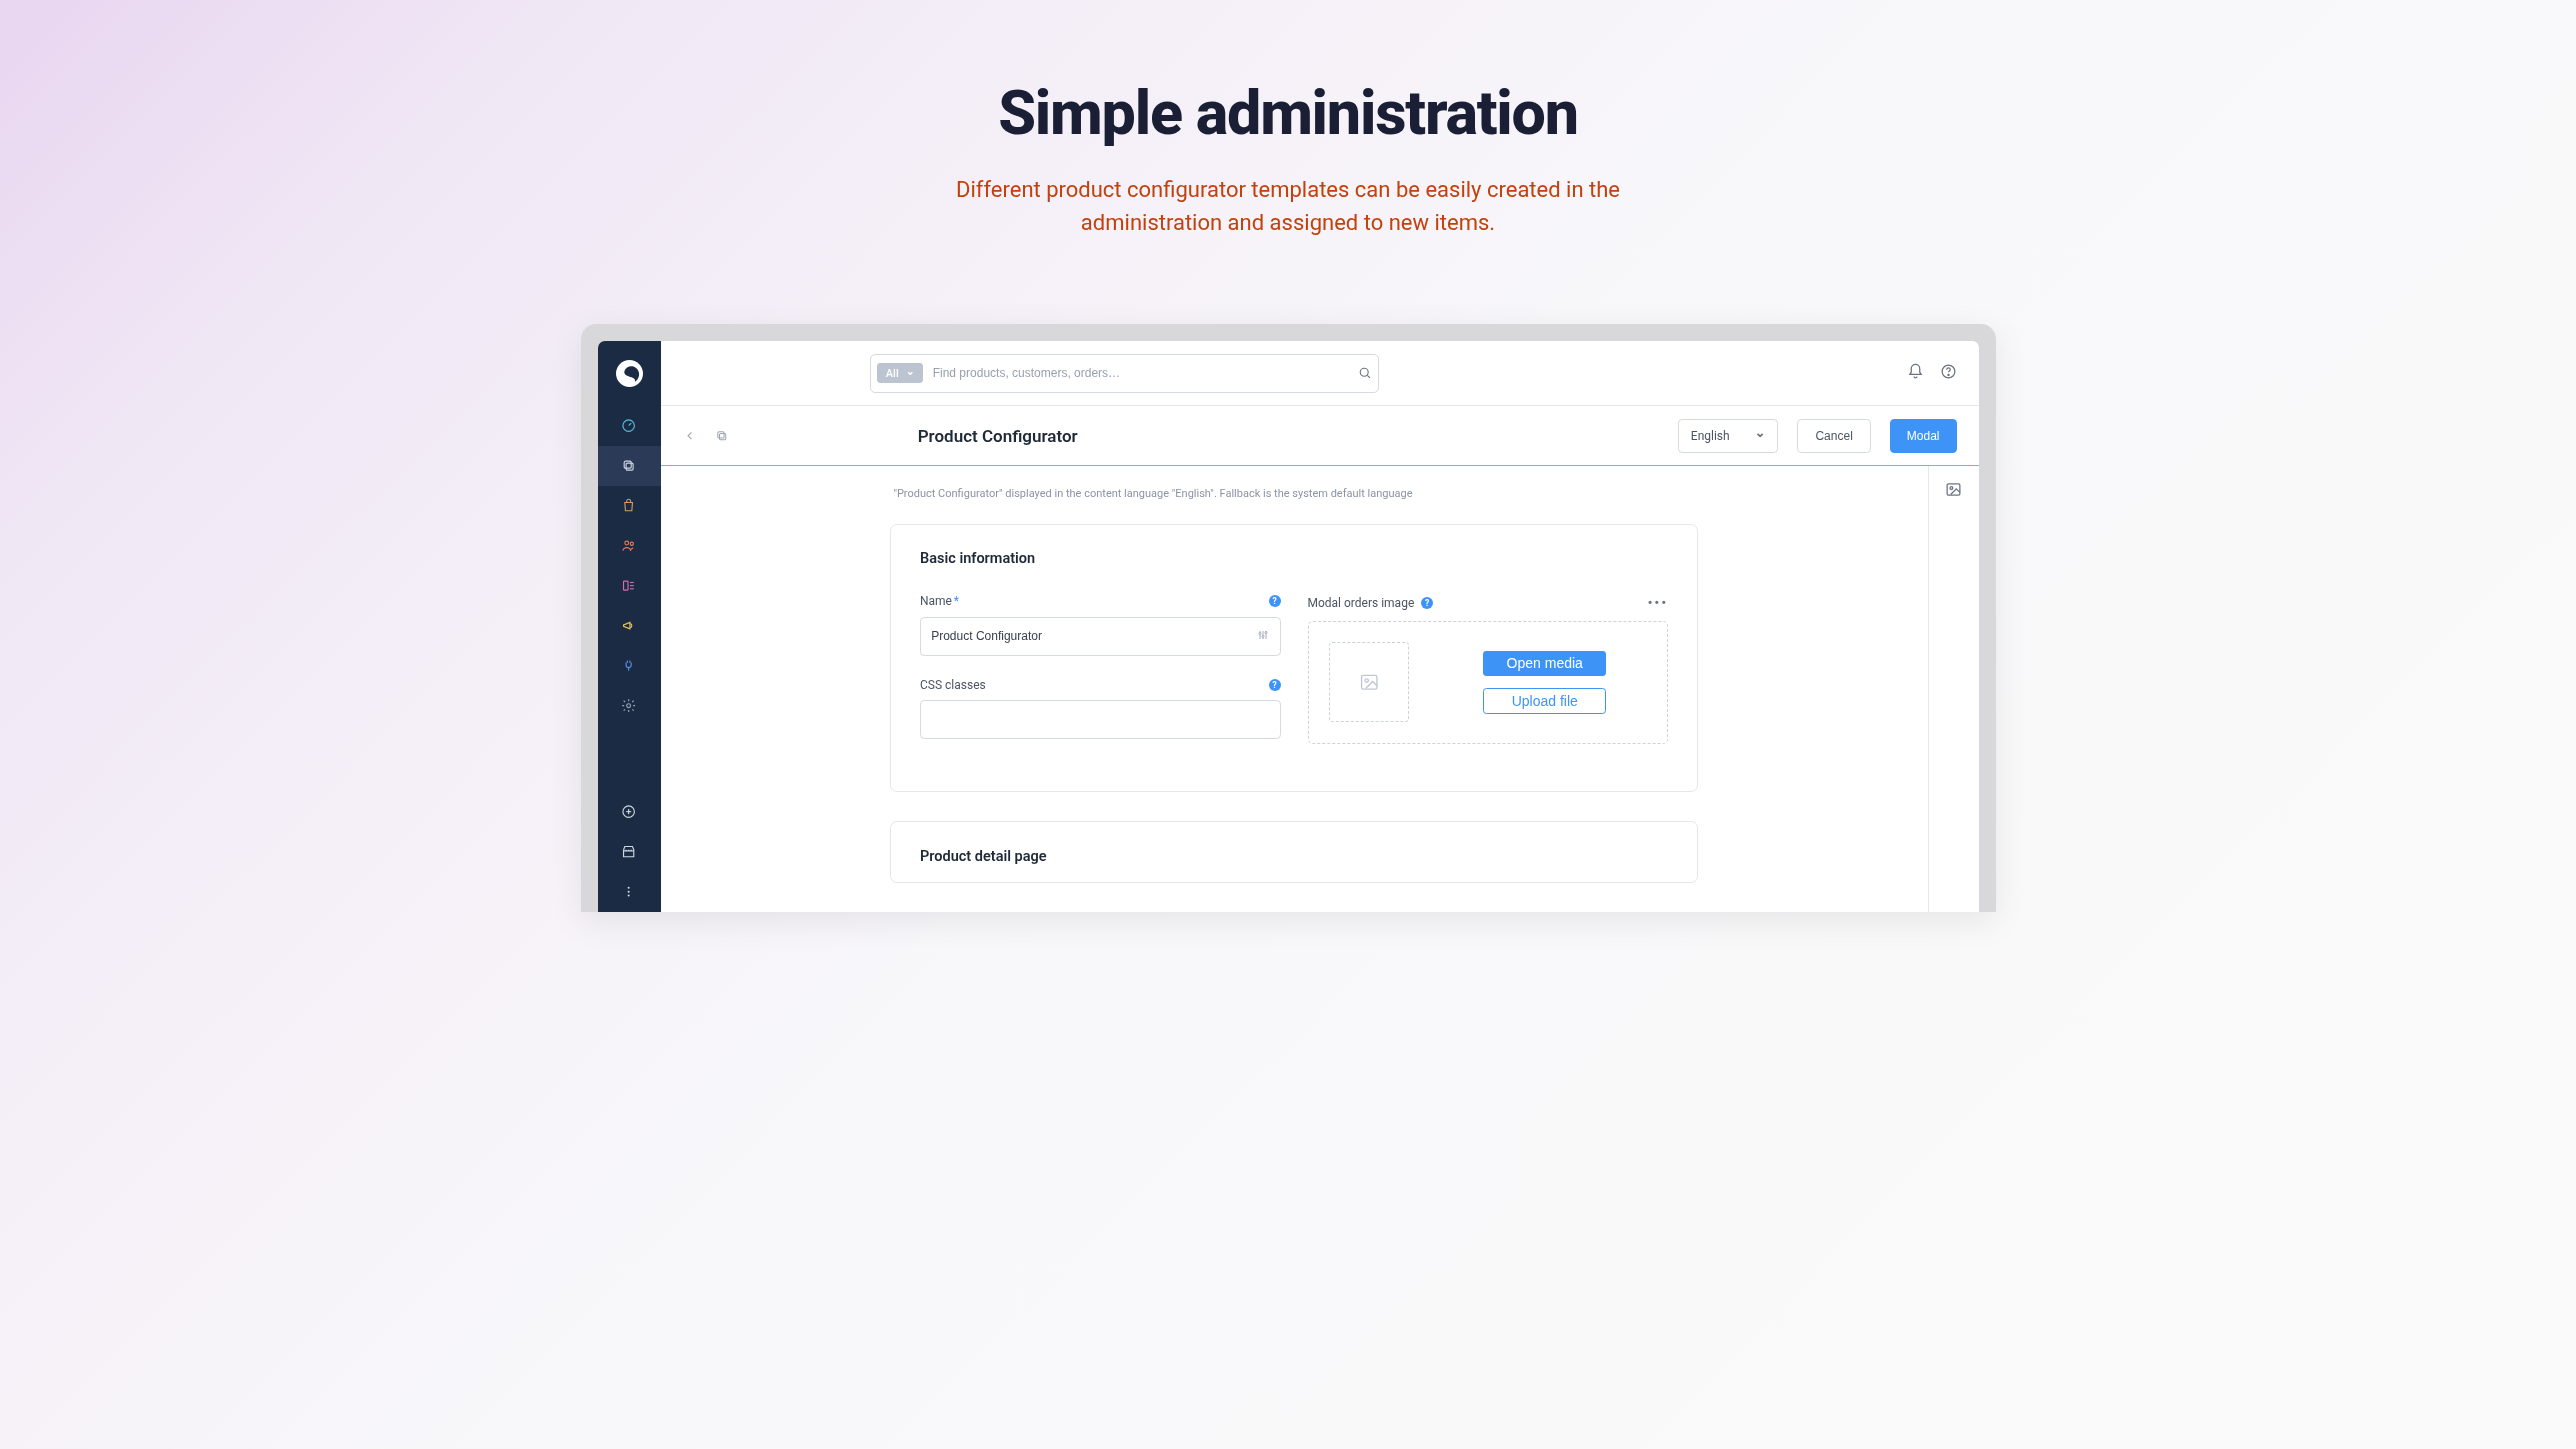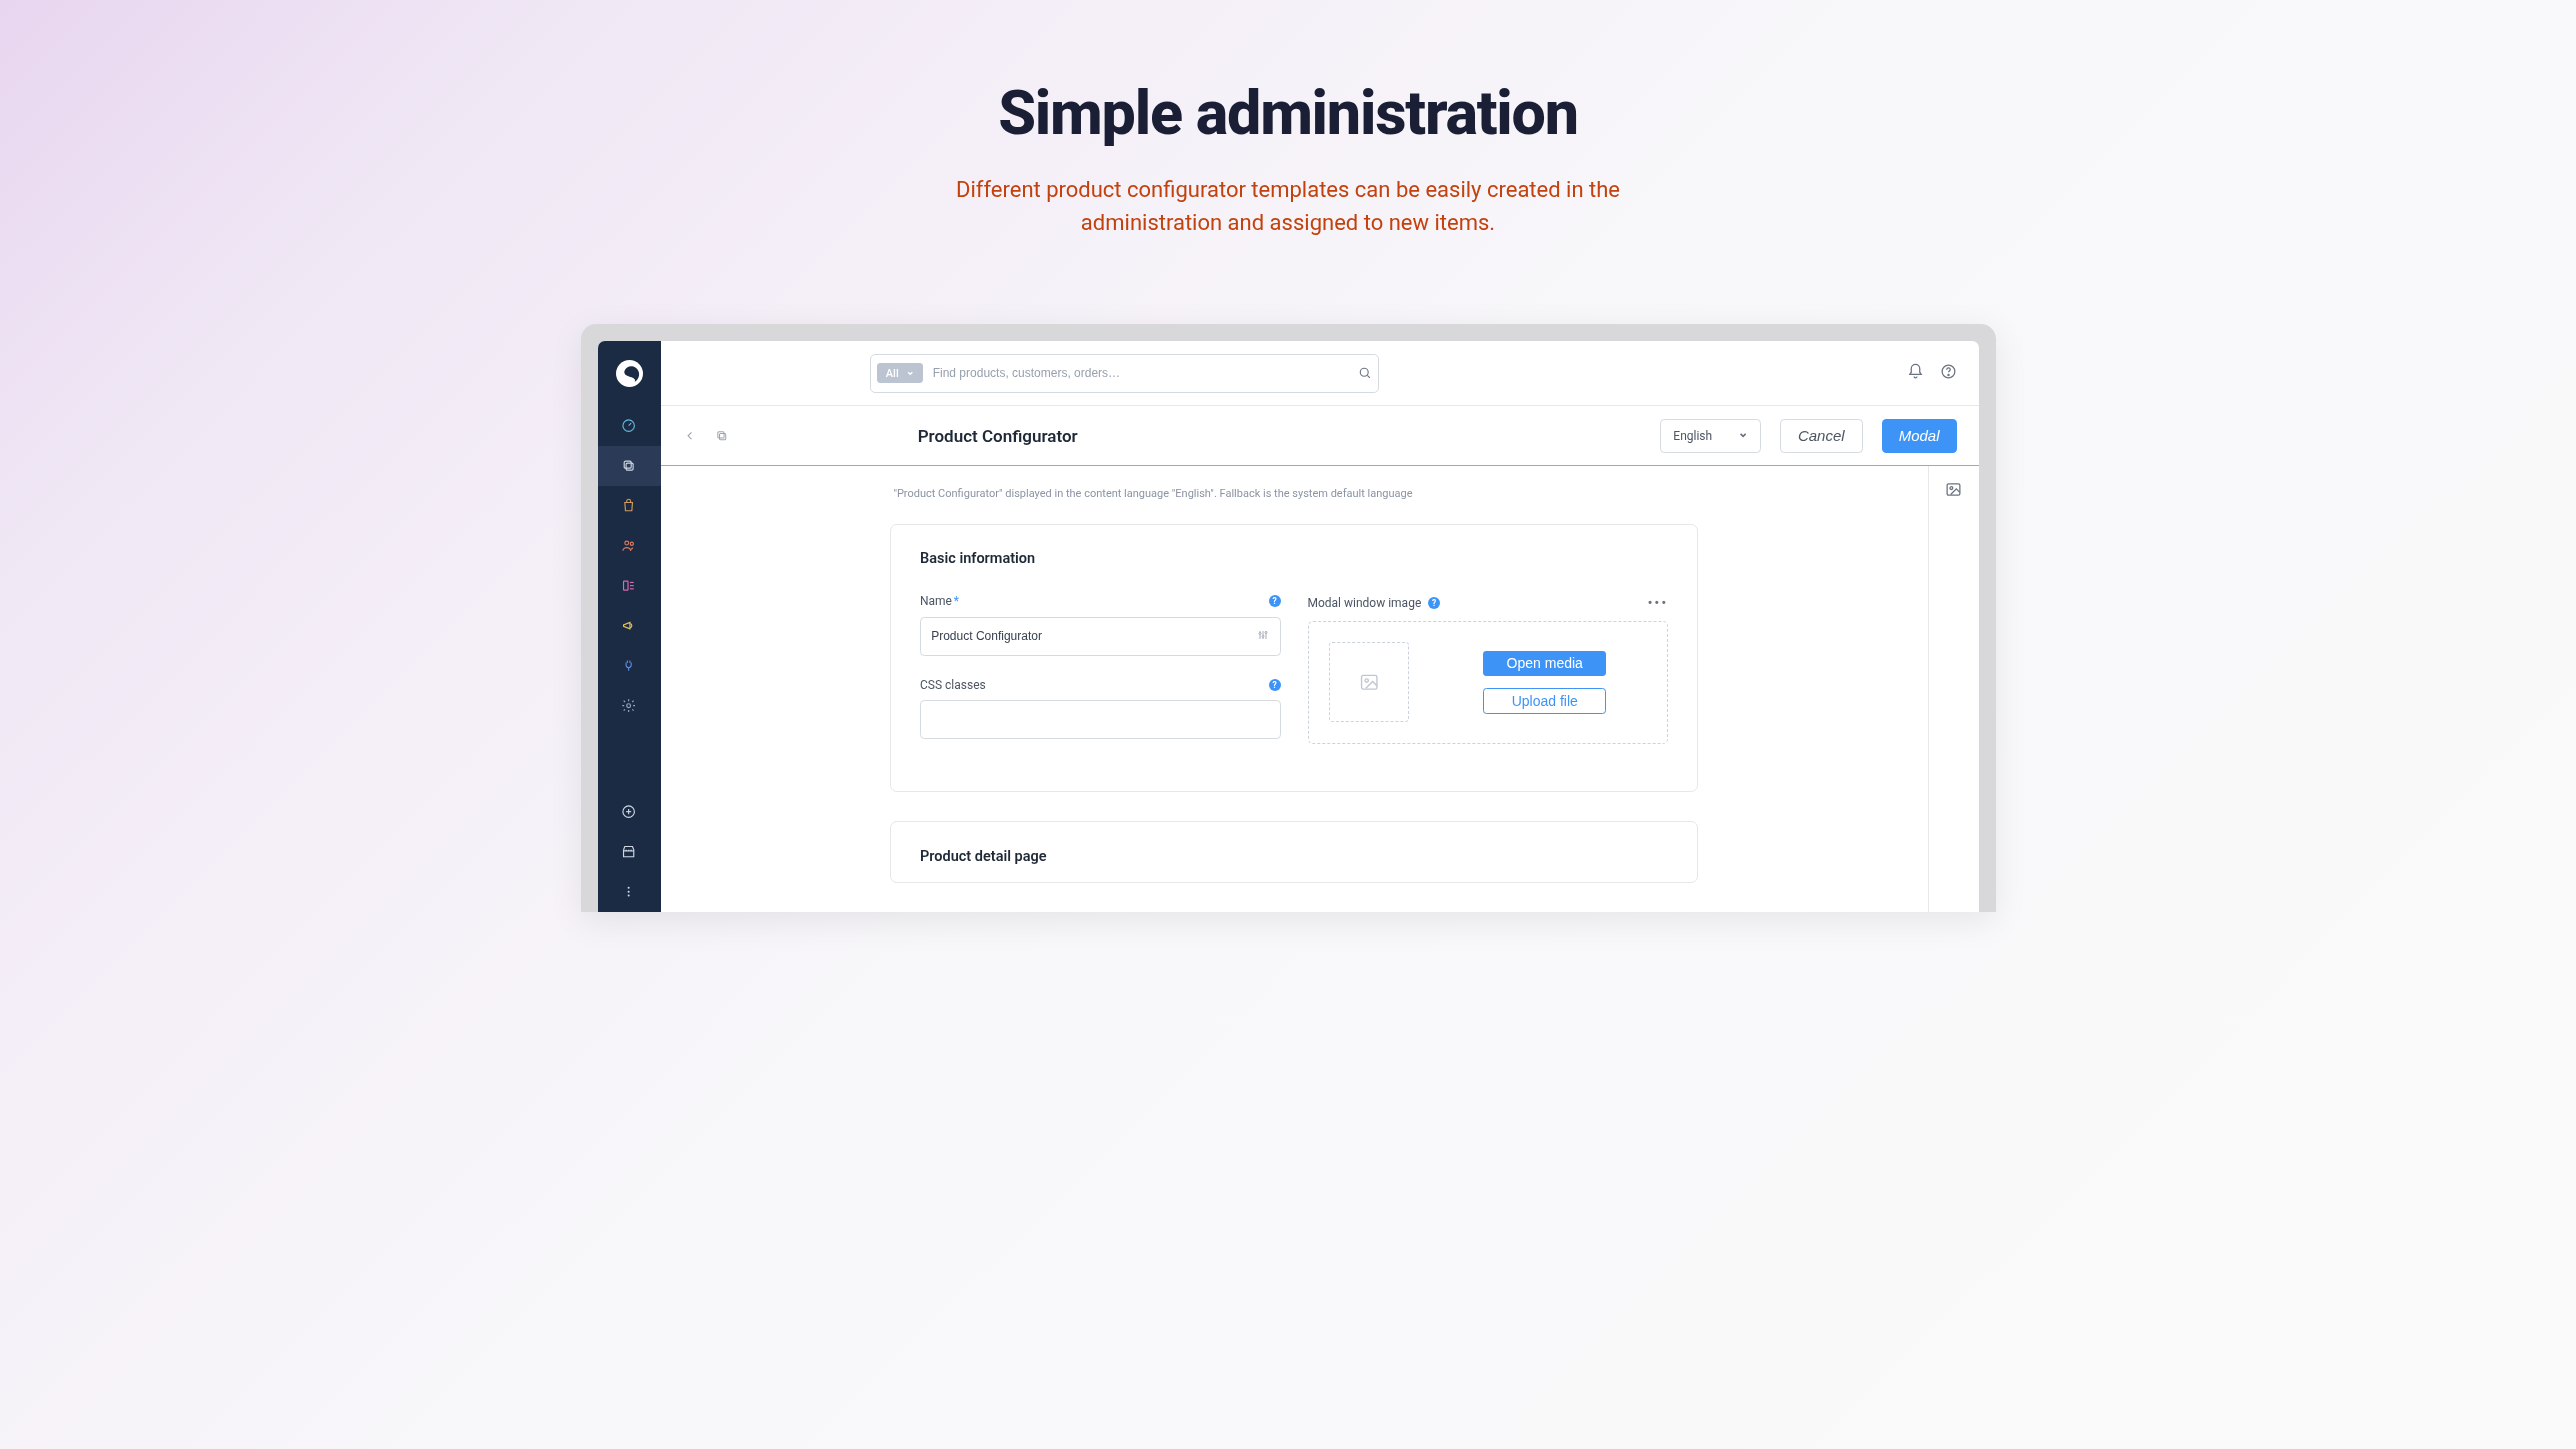--- a/index.html
+++ b/index.html
@@ -179,27 +179,26 @@
   font-size: 12px;
   color: #4b5563;
   cursor: pointer;
 }
 .lang-select svg { width: 10.2px; height: 10.2px; color: #6b7280; }
 
 .btn {
   height: 34px;
   padding: 0 17px;
   border-radius: 4.3px;
-  font-size: 15px;
+  font-size: 12px;
   font-weight: 500;
   cursor: pointer;
   display: flex;
   align-items: center;
   border: none;
-  font-style: italic;
 }
 .btn-secondary { background: #fff; border: 0.9px solid #d5d9e0; color: #4b5563; }
 .btn-primary { background: #3d94f6; color: #fff; }
 
 
 .content-wrap { display: flex; flex: 1; }
 .content { flex: 1; padding: 20.5px 0 0; overflow-y: auto; }
 .content-inner { max-width: 808px; margin: 0 auto; }
 
 .right-rail {
@@ -528,21 +527,21 @@
                     <div class="input-wrap">
                       <input value="" style="">
                     </div>
                   </div>
                 </div>
                 <div class="card-col">
 
                   <div class="field">
                     <div class="field-label-row">
                       <div class="field-label" style="display:flex;align-items:center;gap:6.8px">
-                        <span>Modal window image</span>
+                        <span>Modal orders image</span>
                         <div class="help-dot">?</div>
                       </div>
                       <div class="more-dots">•••</div>
                     </div>
                     <div class="media-box">
                       <div class="media-thumb">
                         <svg viewBox="0 0 24 24" fill="none" stroke="currentColor" stroke-width="1.6">
                             <rect x="3" y="4" width="18" height="16" rx="2"></rect>
                             <circle cx="9" cy="10" r="2"></circle>
                             <path d="M21 16l-5-5-8 8"></path>

